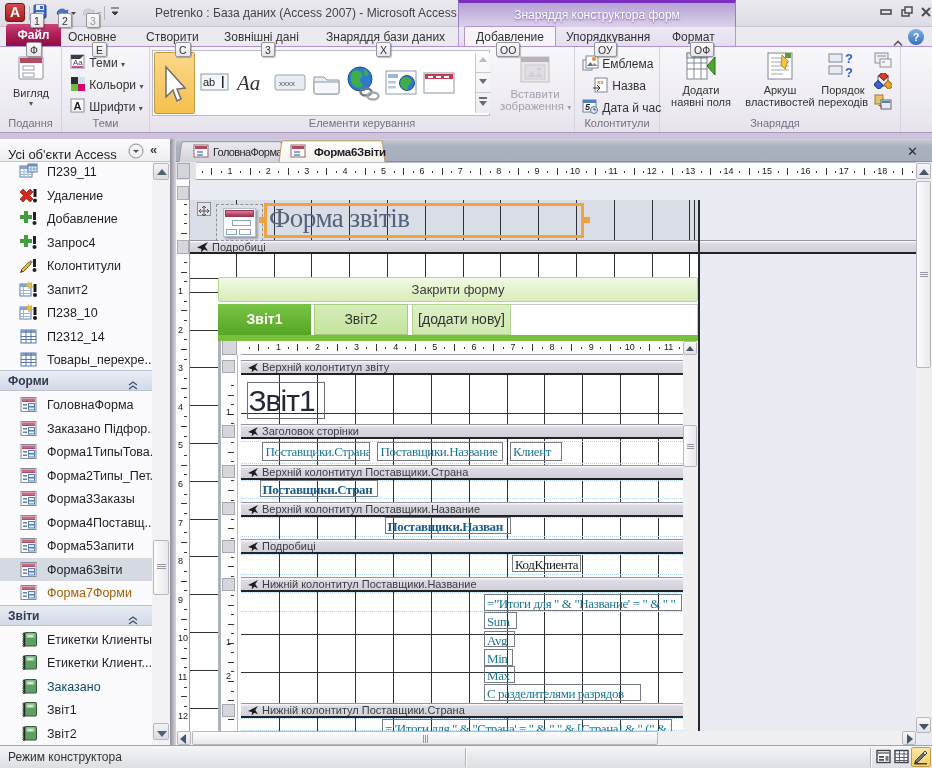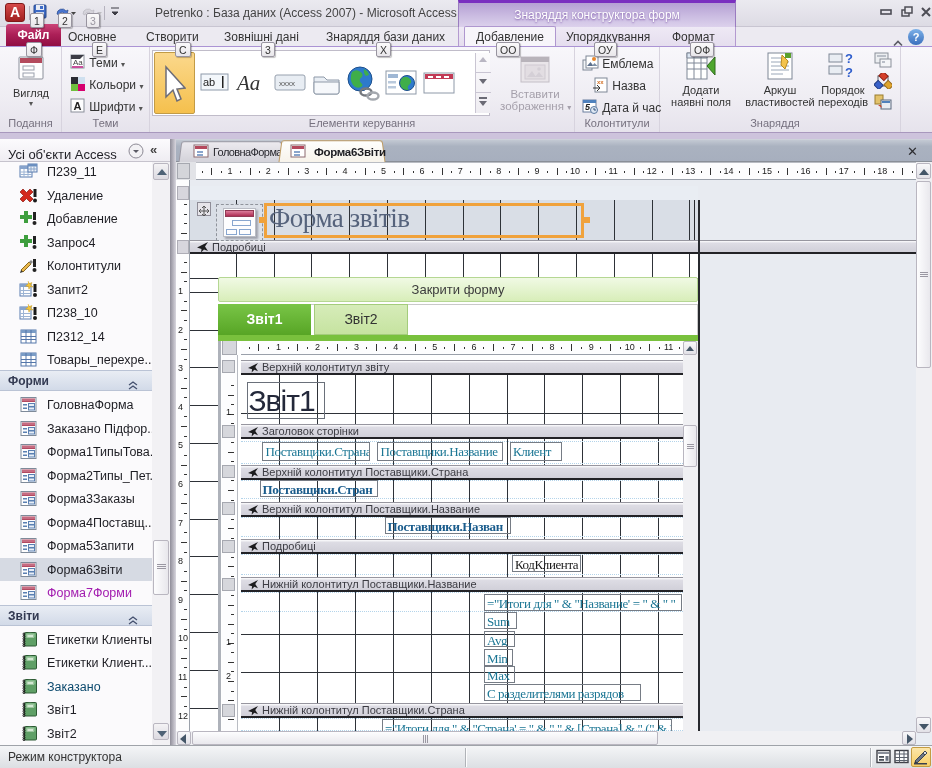--- a/index.html
+++ b/index.html
@@ -509,21 +509,21 @@
         <div style="position: absolute; left: 47px; top: 400.5px; font-size: 12.5px; color: rgb(30, 30, 36); white-space: nowrap;">Форма6Звіти</div>
         <div style="position: absolute; left: 19px; top: 422px; width: 19px; height: 17px;"><svg width="19" height="17" viewBox="0 0 19 17">
             <rect x="2" y="1.5" width="15" height="14" fill="#fdfdfe" stroke="#7e8a99"></rect>
             <rect x="3" y="2.5" width="13" height="3.5" fill="#b24a62"></rect>
             <path d="M3 4 h13" stroke="#d98ca0"></path>
             <rect x="4" y="8" width="4" height="1.5" fill="#5b80b2"></rect>
             <rect x="9.5" y="7.5" width="6" height="3" fill="#e8eef6" stroke="#5b80b2"></rect>
             <rect x="4" y="11.5" width="4" height="1.5" fill="#5b80b2"></rect>
             <rect x="9.5" y="11" width="6" height="3" fill="#e8eef6" stroke="#5b80b2"></rect>
           </svg></div>
-        <div style="position: absolute; left: 47px; top: 424px; font-size: 12.5px; color: #a21caf; white-space: nowrap;">Форма7Форми</div>
+        <div style="position: absolute; left: 47px; top: 424px; font-size: 12.5px; color: #a16207; white-space: nowrap;">Форма7Форми</div>
         <div style="position: absolute; left: 19px; top: 468.5px; width: 19px; height: 17px;"><svg width="19" height="17" viewBox="0 0 19 17">
             <rect x="5.5" y="1.5" width="12" height="13.5" rx="1" fill="#5f9f66" stroke="#2e5a34"></rect>
             <path d="M6.5 2.5 q4 -1.5 10 0 l0 4 q-5 -1.5 -10 0 z" fill="#7fb886"></path>
             <rect x="8" y="3.5" width="6.5" height="3" fill="#d2e8d2" stroke="#9cc49e"></rect>
             <g fill="none" stroke="#1a1a1a" stroke-width="1">
               <circle cx="5" cy="3" r="1"></circle>
               <circle cx="5" cy="5.4" r="1"></circle>
               <circle cx="5" cy="7.8" r="1"></circle>
               <circle cx="5" cy="10.2" r="1"></circle>
               <circle cx="5" cy="12.6" r="1"></circle>
@@ -838,20 +838,21 @@
   </div>
   <div class="abs" style="left:264px;top:203px;width:320px;height:35px;border:3px solid #f0a23c;"></div>
   <div class="abs" style="left:259px;top:217px;width:6px;height:6px;background:#f0a23c;"></div>
   <div class="abs" style="left:584px;top:217px;width:6px;height:6px;background:#f0a23c;"></div>
   <div class="abs" style="left:218px;top:277px;width:480px;height:25px;background:linear-gradient(#f0f9e4,#d8eeb9);border:1px solid #b5d793;border-radius:2px;text-align:center;font-size:13px;color:#3c3c3c;line-height:24px;">Закрити форму</div>
 
   <div class="abs" style="left:269px;top:203px;width:290px;height:33px;overflow:hidden;font-family:'Liberation Serif',serif;font-size:27px;color:#56637c;letter-spacing:-0.5px;">Форма звітів</div>
   <div class="abs" style="left:218px;top:304px;width:480px;height:31px;background:#fff;border:1px solid #c9c9c9;border-bottom:none;"></div>
   <div class="abs" style="left:218px;top:304px;width:93px;height:31px;background:linear-gradient(#79c547,#57a525);color:#fff;font-weight:bold;font-size:14px;text-align:center;line-height:30px;">Звіт1</div>
   <div class="abs" style="left:314px;top:304px;width:94px;height:31px;background:linear-gradient(#d6ecb9,#c6e3a0);border:1px solid #a4cc7c;font-size:14px;color:#333;text-align:center;line-height:29px;">Звіт2</div>
+  <div class="abs" style="left:412px;top:304px;width:99px;height:31px;background:linear-gradient(#def0c8,#cfe9b2);border:1px solid #b2d48e;font-size:14px;color:#333;text-align:center;line-height:29px;">[додати нову]</div>
   <div class="abs" style="left:218px;top:335px;width:480px;height:6px;background:#79c13d;"></div>
 
   <div id="subform" class="abs" style="left:218px;top:341px;width:480px;height:390px;background:#fff;overflow:hidden;">
 
     <div class="abs" style="left:0;top:0;width:3px;height:390px;background:#aeb2ba;"></div>
     <div class="abs" style="left:4px;top:-1px;width:15px;height:15px;background:#d6d7dc;border:1px solid #a6a8b0;"></div>
     <div id="sfruler" class="abs" style="left:23px;top:0;width:442px;height:14px;background:#fdfdfe;border-bottom:1px solid #9aa0aa;">
         <div style="position: absolute; left: 7.575px; top: 6px; width: 1px; height: 2px; background: rgb(51, 51, 51);"></div>
         <div style="position: absolute; left: 17.35px; top: 3px; width: 1px; height: 7px; background: rgb(51, 51, 51);"></div>
         <div style="position: absolute; left: 27.125px; top: 6px; width: 1px; height: 2px; background: rgb(51, 51, 51);"></div>

